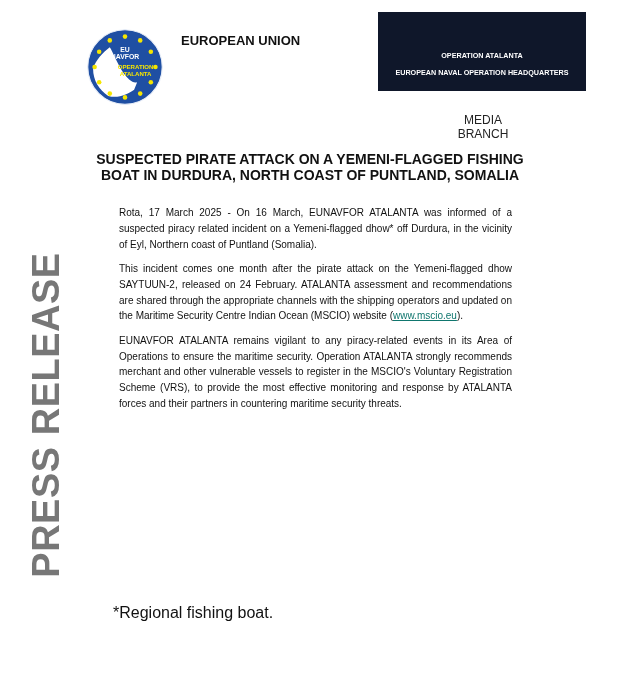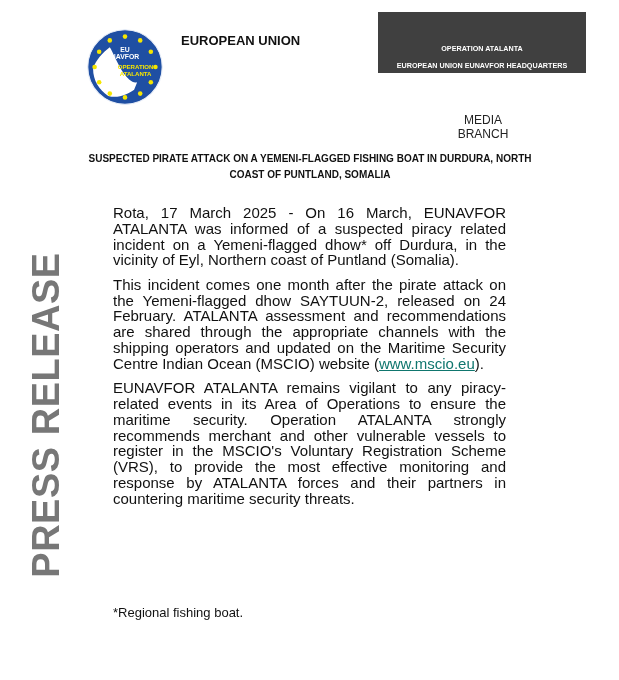--- a/index.html
+++ b/index.html
@@ -1,31 +1,31 @@
 <!DOCTYPE html>
 <html><head>
   <meta charset="utf-8">
   <style>
     html, body { margin: 0; padding: 0; background: #ffffff; }
     body { width: 619px; height: 680px; position: relative; overflow: hidden;
            font-family: "Liberation Sans", sans-serif; color: #111111; }
     .logo { position: absolute; left: 87px; top: 29px; width: 76px; height: 76px; }
     .org { position: absolute; left: 181px; top: 27px; font-weight: bold; font-size: 13px; line-height: 27px; color: #111; }
-    .hq-box { position: absolute; left: 378px; top: 12px; width: 208px; height: 61px; background: #404040;
-              color: #fff; font-weight: bold; font-size: 7.2px; text-align: center; box-sizing: border-box; padding-top: 28px; }
+    .hq-box { position: absolute; left: 378px; top: 12px; width: 208px; height: 79px; background: #0f172a;
+              color: #fff; font-weight: bold; font-size: 7.2px; text-align: center; box-sizing: border-box; padding-top: 35px; }
     .hq-box div { line-height: 17px; }
     .media { position: absolute; left: 438px; top: 113px; width: 90px; text-align: center; font-size: 12px; color: #222; }
     .title { position: absolute; left: 88px; top: 151px; width: 444px; text-align: center; font-weight: bold;
-             font-size: 10px; line-height: 16px; color: #111; }
+             font-size: 14px; line-height: 16px; color: #111; }
     .press { position: absolute; left: 46px; top: 415px; transform: translate(-50%, -50%) rotate(-90deg);
              font-weight: bold; font-size: 38px; color: #777; white-space: nowrap; letter-spacing: 0.5px; }
-    .body { position: absolute; left: 113px; top: 205px; width: 393px; font-size: 15px; line-height: 15.8px; color: #111; }
+    .body { position: absolute; left: 119px; top: 205px; width: 393px; font-size: 10px; line-height: 15.8px; color: #111; }
     .body p { margin: 0 0 8.6px 0; text-align: justify; }
     .body a { color: #0f766e; text-decoration: underline; }
-    .notes { position: absolute; left: 113px; top: 605px; width: 420px; font-size: 13px; line-height: 15.8px; color: #111; }
+    .notes { position: absolute; left: 113px; top: 605px; width: 420px; font-size: 16px; line-height: 15.8px; color: #111; }
     .notes p { margin: 0 0 8.6px 0; }
   </style>
 </head>
 <body>
 
 <svg class="logo" viewBox="0 0 100 100">
   <circle cx="50" cy="50" r="49" fill="#1f4fa3" stroke="#e8eef8" stroke-width="1.5"></circle>
   <path d="M8,52 C12,40 20,32 30,24 C34,30 40,46 48,58 C54,66 60,72 66,70 L62,80 C54,86 40,92 28,88 C16,80 8,68 8,52 Z" fill="#ffffff"></path>
   <g fill="#f5e600">
     <circle cx="50" cy="10" r="3"></circle>
@@ -46,21 +46,21 @@
   <text x="64" y="53" text-anchor="middle" font-family="Liberation Sans, sans-serif" font-weight="bold" font-size="8" fill="#f5e600">OPERATION</text>
   <text x="64" y="62" text-anchor="middle" font-family="Liberation Sans, sans-serif" font-weight="bold" font-size="8" fill="#f5e600">ATALANTA</text>
 </svg>
 
 <div class="org">
   <div>EUROPEAN UNION</div>
 </div>
 
 <div class="hq-box">
   <div>OPERATION ATALANTA</div>
-  <div>EUROPEAN UNION EUNAVFOR HEADQUARTERS</div>
+  <div>EUROPEAN NAVAL OPERATION HEADQUARTERS</div>
 </div>
 
 <div class="media">MEDIA BRANCH</div>
 
 <div class="title">SUSPECTED PIRATE ATTACK ON A YEMENI-FLAGGED FISHING BOAT IN DURDURA, NORTH COAST OF PUNTLAND, SOMALIA</div>
 
 <div class="press">PRESS RELEASE</div>
 
 <div class="body">
   <p>Rota, 17 March 2025 - On 16 March, EUNAVFOR ATALANTA was informed of a suspected piracy related incident on a Yemeni-flagged dhow* off Durdura, in the vicinity of Eyl, Northern coast of Puntland (Somalia).</p>

